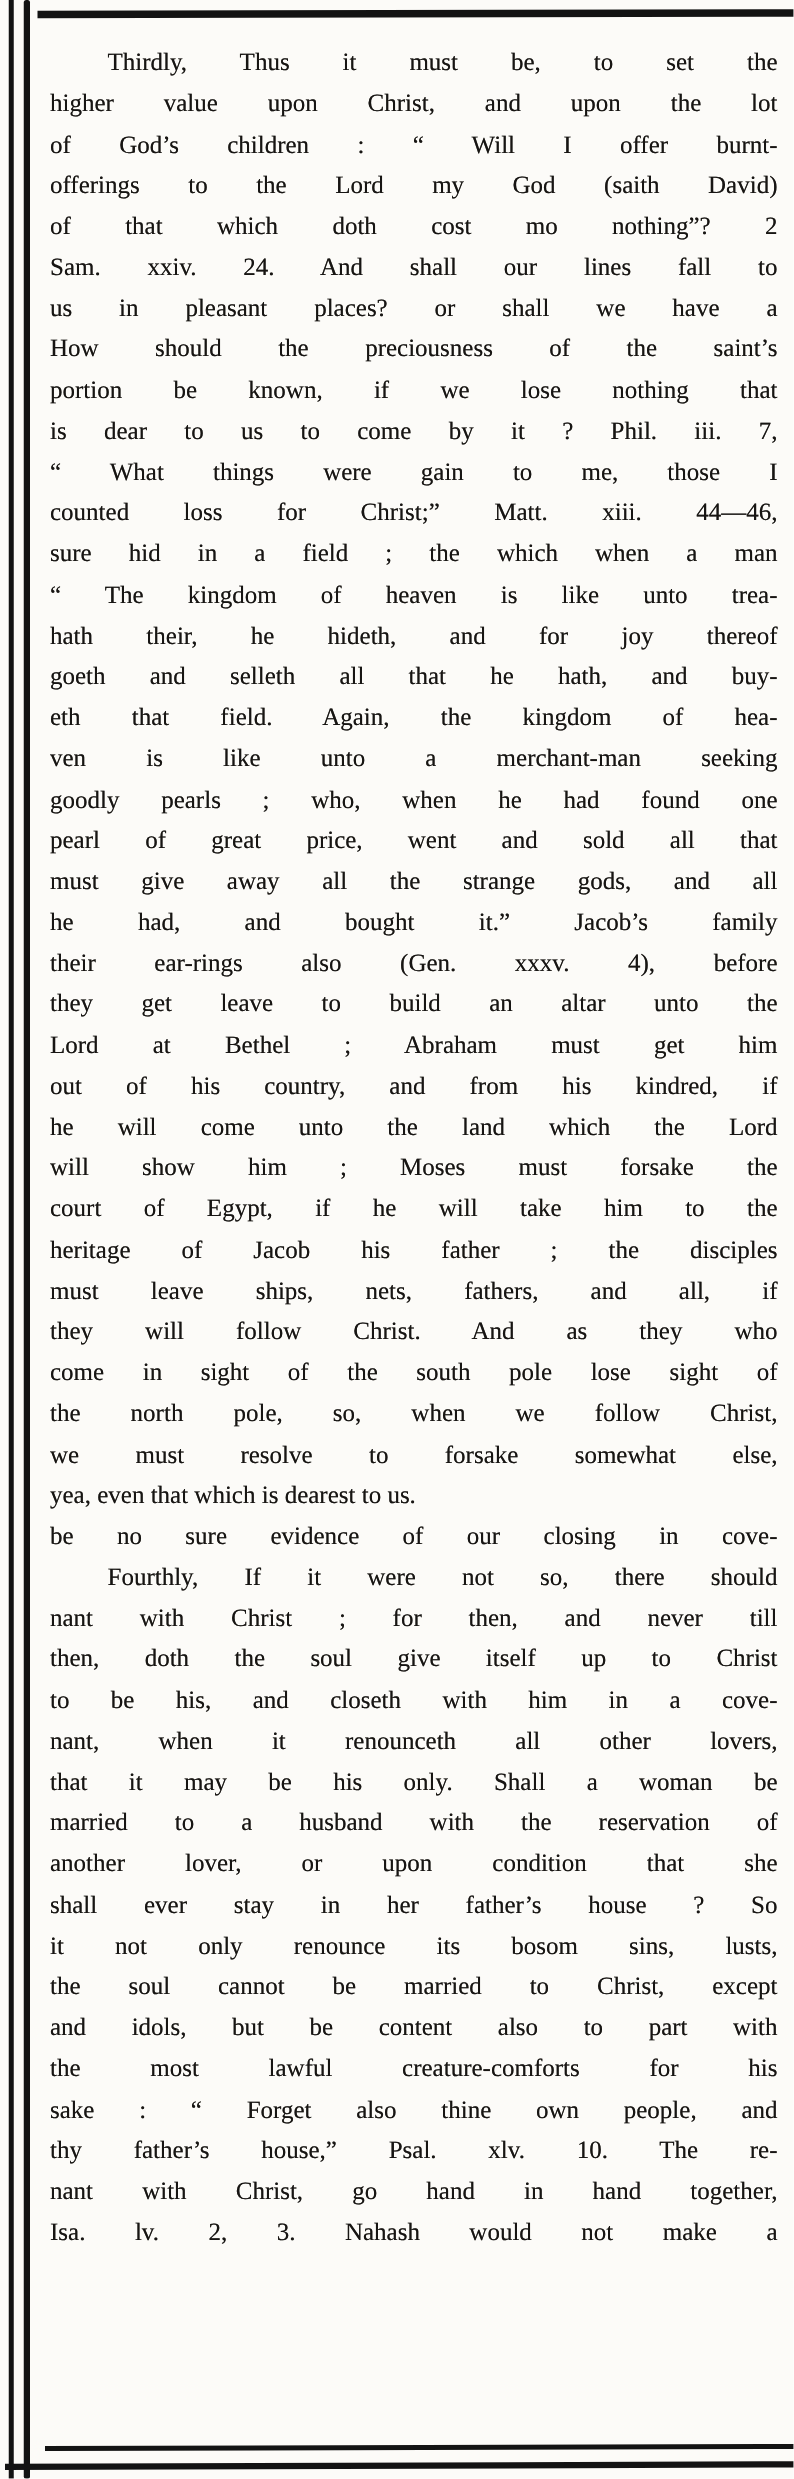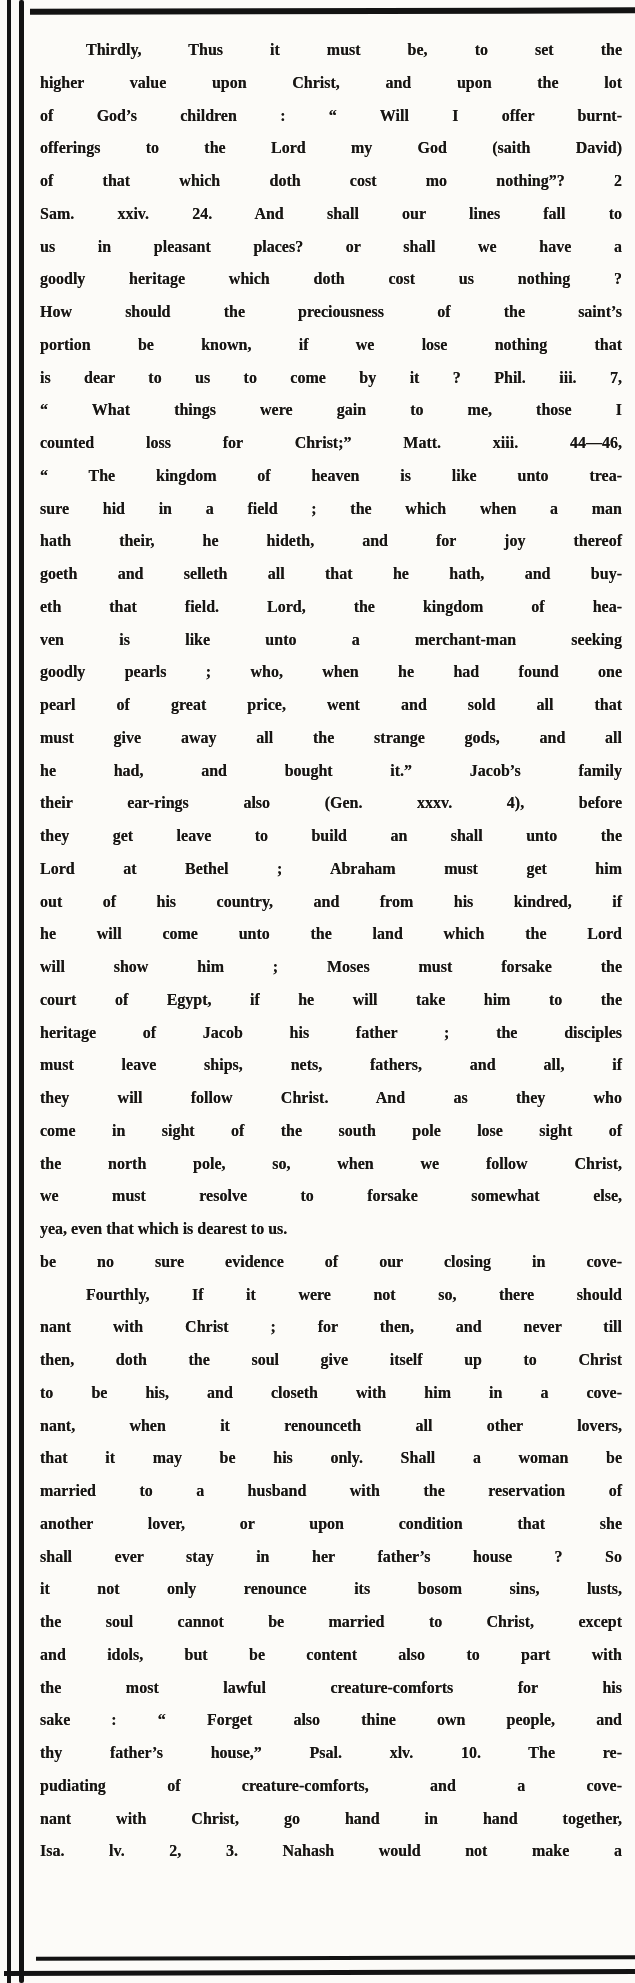--- a/index.html
+++ b/index.html
@@ -32,22 +32,22 @@
   .hrule.bot-a  { left: 36px; right: 0; top: 1956px; height: 4px; transform: rotate(-0.15deg); }
   .hrule.bot-b  { left: 4px;  right: 0; top: 1970px; height: 5px; transform: rotate(-0.18deg); }
 
   
   .text-col {
     position: absolute;
     left: 40px;
     top: 34px;
     width: 582px;
     color: #171513;
-    font-size: 16px;
-    font-weight: bold;
+    font-size: 20px;
+    font-weight: normal;
     line-height: 32.75px;
     text-shadow: 0 0 0.5px rgba(20,17,12,0.65);
   }
   .para .line {
     text-align: justify;
     text-align-last: justify;
     white-space: normal;
     height: 32.75px;
     overflow: visible;
   }
@@ -72,38 +72,37 @@
 
   <div class="text-col">
     <div class="para">
         <div class="line first">Thirdly, Thus it must be, to set the</div>
         <div class="line">higher value upon Christ, and upon the lot</div>
         <div class="line">of God’s children : “ Will I offer burnt-</div>
         <div class="line">offerings to the Lord my God (saith David)</div>
         <div class="line">of that which doth cost mo nothing”? 2</div>
         <div class="line">Sam. xxiv. 24. And shall our lines fall to</div>
         <div class="line">us in pleasant places? or shall we have a</div>
-        <div class="line">goodly heritage which doth cost us nothing ?</div>
         <div class="line">How should the preciousness of the saint’s</div>
         <div class="line">portion be known, if we lose nothing that</div>
         <div class="line">is dear to us to come by it ? Phil. iii. 7,</div>
         <div class="line">“ What things were gain to me, those I</div>
         <div class="line">counted loss for Christ;” Matt. xiii. 44—46,</div>
+        <div class="line">sure hid in a field ; the which when a man</div>
         <div class="line">“ The kingdom of heaven is like unto trea-</div>
-        <div class="line">sure hid in a field ; the which when a man</div>
         <div class="line">hath their, he hideth, and for joy thereof</div>
         <div class="line">goeth and selleth all that he hath, and buy-</div>
-        <div class="line">eth that field. Lord, the kingdom of hea-</div>
+        <div class="line">eth that field. Again, the kingdom of hea-</div>
         <div class="line">ven is like unto a merchant-man seeking</div>
         <div class="line">goodly pearls ; who, when he had found one</div>
         <div class="line">pearl of great price, went and sold all that</div>
         <div class="line">must give away all the strange gods, and all</div>
         <div class="line">he had, and bought it.” Jacob’s family</div>
         <div class="line">their ear-rings also (Gen. xxxv. 4), before</div>
-        <div class="line">they get leave to build an shall unto the</div>
+        <div class="line">they get leave to build an altar unto the</div>
         <div class="line">Lord at Bethel ; Abraham must get him</div>
         <div class="line">out of his country, and from his kindred, if</div>
         <div class="line">he will come unto the land which the Lord</div>
         <div class="line">will show him ; Moses must forsake the</div>
         <div class="line">court of Egypt, if he will take him to the</div>
         <div class="line">heritage of Jacob his father ; the disciples</div>
         <div class="line">must leave ships, nets, fathers, and all, if</div>
         <div class="line">they will follow Christ. And as they who</div>
         <div class="line">come in sight of the south pole lose sight of</div>
         <div class="line">the north pole, so, when we follow Christ,</div>
@@ -120,19 +119,18 @@
         <div class="line">that it may be his only. Shall a woman be</div>
         <div class="line">married to a husband with the reservation of</div>
         <div class="line">another lover, or upon condition that she</div>
         <div class="line">shall ever stay in her father’s house ? So</div>
         <div class="line">it not only renounce its bosom sins, lusts,</div>
         <div class="line">the soul cannot be married to Christ, except</div>
         <div class="line">and idols, but be content also to part with</div>
         <div class="line">the most lawful creature-comforts for his</div>
         <div class="line">sake : “ Forget also thine own people, and</div>
         <div class="line">thy father’s house,” Psal. xlv. 10. The re-</div>
-        <div class="line">pudiating of creature-comforts, and a cove-</div>
         <div class="line">nant with Christ, go hand in hand together,</div>
         <div class="line">Isa. lv. 2, 3. Nahash would not make a</div>
       </div>
   </div>
 
 </div>
 
 </body></html>

